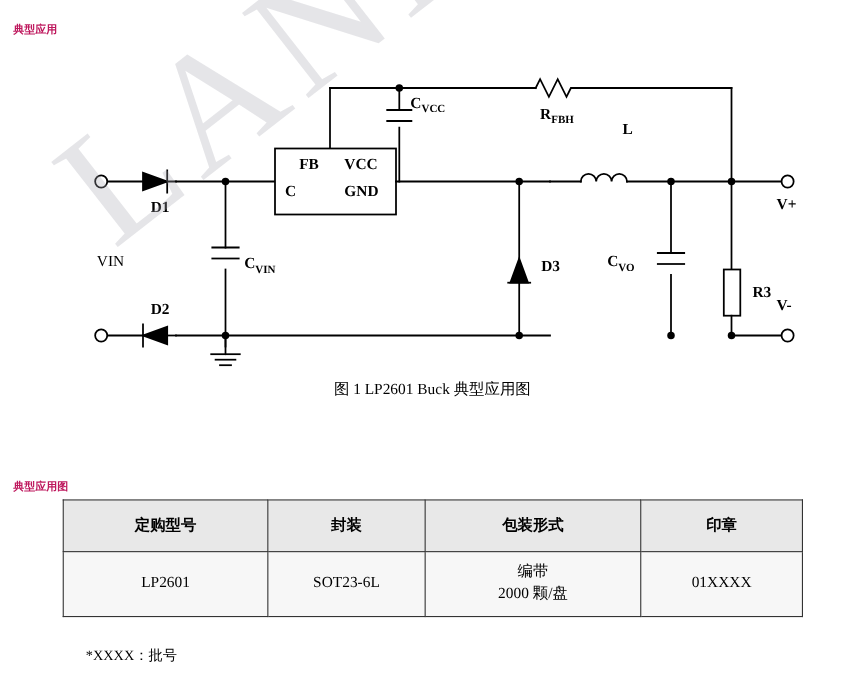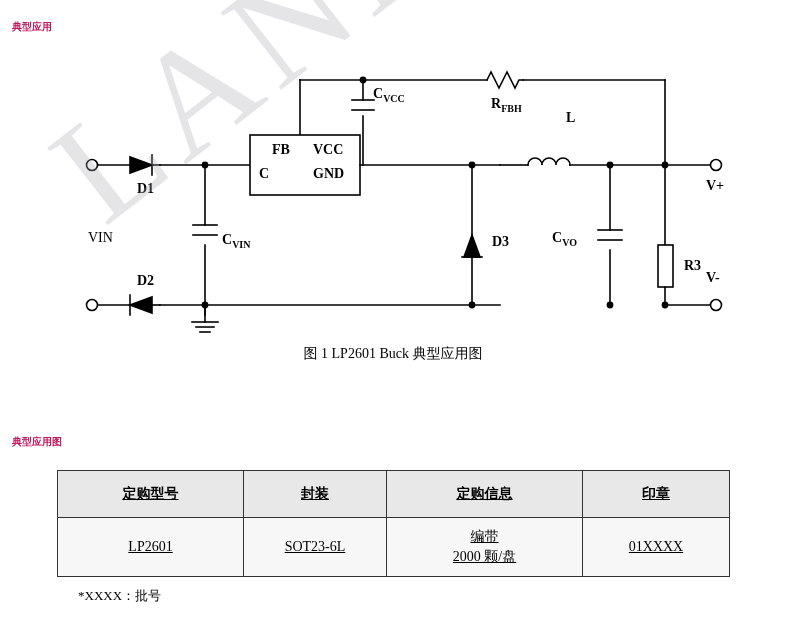--- a/index.html
+++ b/index.html
@@ -73,26 +73,25 @@
     text-align: center;
     font-size: 14px;
     font-family: "Liberation Serif", serif;
     z-index: 3;
   }
 
   
   .order-table {
     position: absolute;
     left: 57px;
-    top: 470px;
+    top: 454px;
     width: 672px;
     border-collapse: collapse;
     table-layout: fixed;
     z-index: 3;
-    text-decoration: underline;
   }
   .order-table th, .order-table td {
     border: 1px solid #333;
     text-align: center;
     vertical-align: middle;
     font-family: "Liberation Serif", serif;
   }
   .order-table thead th {
     background: #e8e8e8;
     font-weight: bold;
@@ -252,21 +251,21 @@
     <colgroup>
       <col style="width:186px">
       <col style="width:143px">
       <col style="width:196px">
       <col style="width:147px">
     </colgroup>
     <thead>
       <tr>
         <th>定购型号</th>
         <th>封装</th>
-        <th>定购信息</th>
+        <th>包装形式</th>
         <th>印章</th>
       </tr>
     </thead>
     <tbody>
       <tr>
         <td>LP2601</td>
         <td>SOT23-6L</td>
         <td class="cell-two-line">
           <span>编带</span>
           <span>2000  颗/盘</span>

